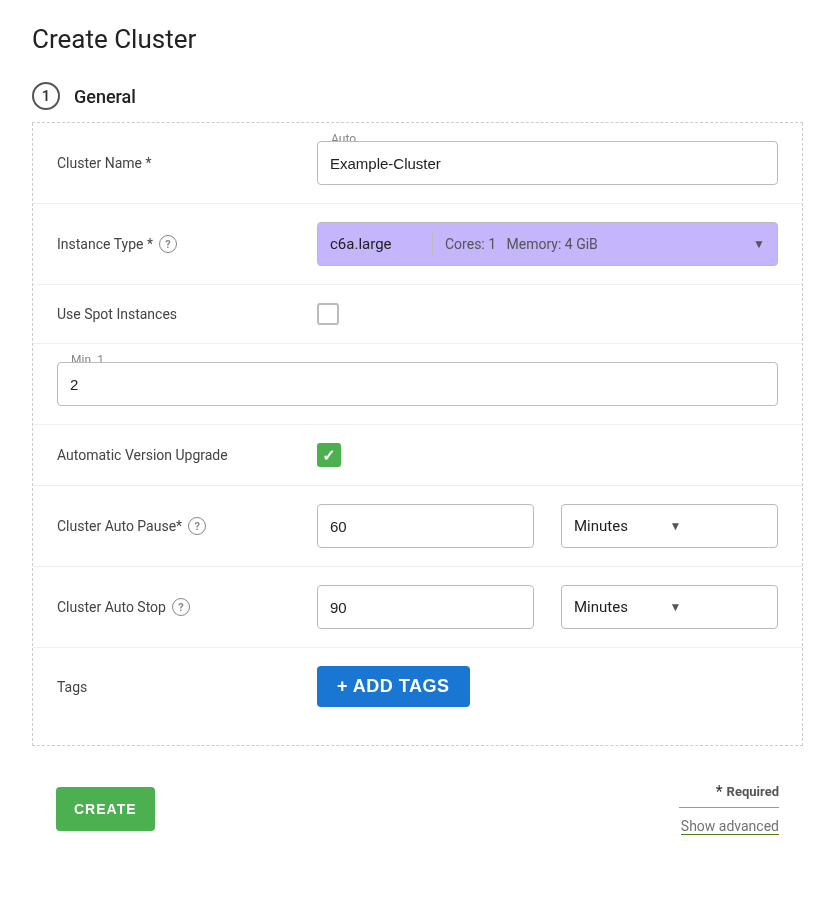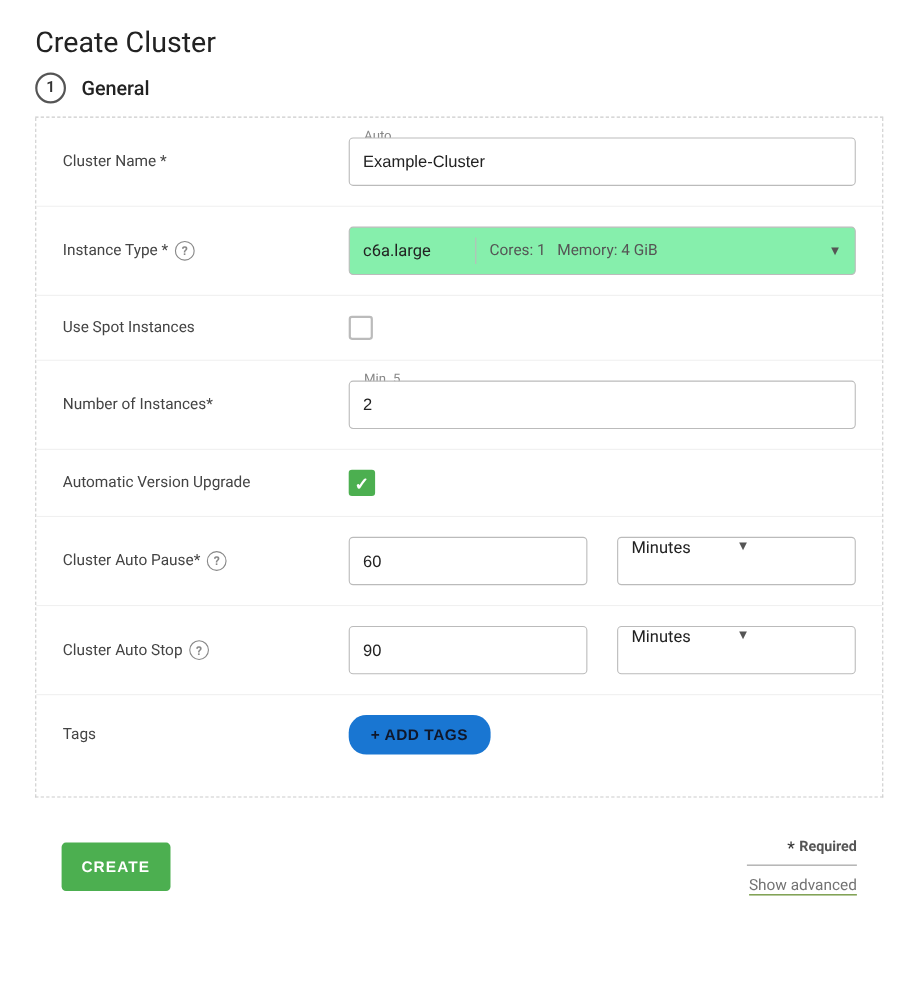--- a/index.html
+++ b/index.html
@@ -8,21 +8,21 @@
       background: #fff;
       color: #333;
       width: 835px;
       min-height: 899px;
       padding: 24px 32px;
     }
     .page-title {
       font-size: 26px;
       font-weight: 400;
       color: #222;
-      margin-bottom: 12px;
+      margin-bottom: 28px;
     }
     .section-header {
       display: flex;
       align-items: center;
       gap: 14px;
       padding-bottom: 12px;
       border-bottom: 1px dashed #ccc;
       margin-bottom: 0;
     }
     .section-number {
@@ -93,21 +93,21 @@
       color: #888;
     }
     .instance-type-wrapper {
       display: flex;
       align-items: center;
       border: 1px solid #bbb;
       border-radius: 4px;
       width: 100%;
       padding: 0 12px;
       height: 44px;
-      background: #86efac;
+      background: #c4b5fd;
       cursor: pointer;
     }
     .instance-type-value {
       font-size: 15px;
       color: #222;
       min-width: 90px;
     }
     .instance-divider {
       width: 1px;
       height: 24px;
@@ -158,44 +158,45 @@
       width: 100%;
     }
     .inline-inputs .text-input-wrap {
       flex: 1;
     }
     .inline-inputs .select-wrap {
       flex: 1;
     }
     .select-dropdown {
       display: flex;
+      align-items: center;
       border: 1px solid #bbb;
       border-radius: 4px;
       width: 100%;
       padding: 0 12px;
       height: 44px;
       background: #fff;
       cursor: pointer;
       font-size: 15px;
       color: #222;
     }
     .select-dropdown span {
       flex: 1;
     }
     .select-dropdown .arrow {
       color: #555;
       font-size: 12px;
     }
     .add-tags-btn {
       background: #1976d2;
-      color: #0f172a;
+      color: #ffffff;
       border: none;
-      border-radius: 16px;
+      border-radius: 4px;
       padding: 10px 20px;
-      font-size: 14px;
+      font-size: 18px;
       font-weight: 600;
       cursor: pointer;
       letter-spacing: 0.5px;
       display: flex;
       align-items: center;
       gap: 6px;
     }
     .help-icon {
       display: inline-flex;
       align-items: center;
@@ -310,24 +311,23 @@
   </div>
 
   <div class="form-row">
     <div class="form-label">Use Spot Instances</div>
     <div class="form-control">
       <div class="checkbox-wrapper"></div>
     </div>
   </div>
 
   <div class="form-row">
-    <div class="form-label">Number of Instances*</div>
     <div class="form-control">
       <div class="input-wrapper">
-        <span class="input-label-float">Min. 5</span>
+        <span class="input-label-float">Min. 1</span>
         <input type="text" class="text-input" value="2" style="">
       </div>
     </div>
   </div>
 
   <div class="form-row">
     <div class="form-label">Automatic Version Upgrade</div>
     <div class="form-control">
       <div class="checkbox-checked"></div>
     </div>

